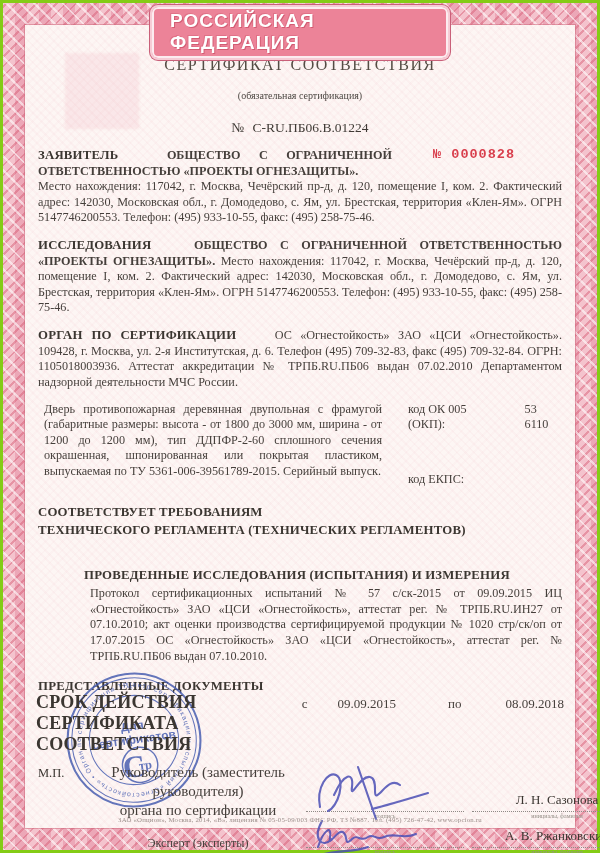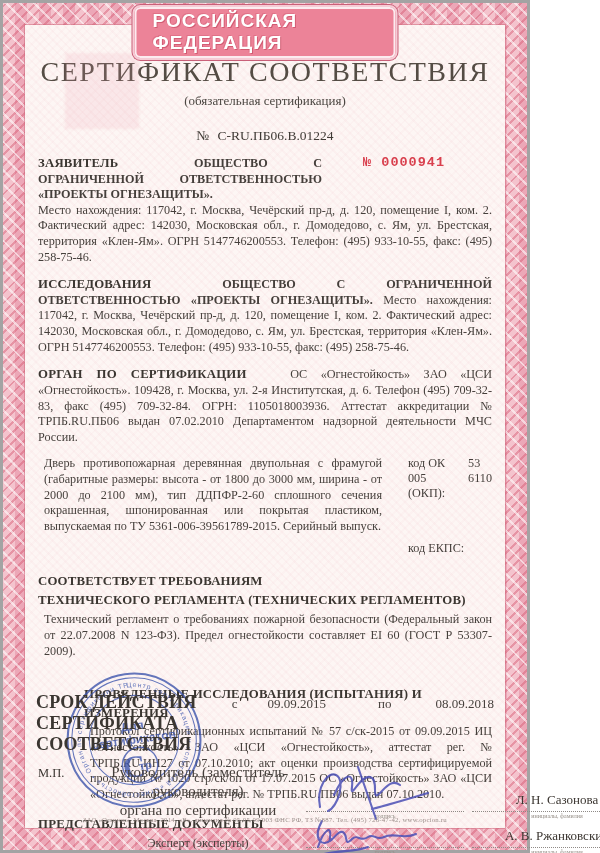--- a/index.html
+++ b/index.html
@@ -1,18 +1,18 @@
 <!DOCTYPE html>
 <html><head>
 <meta charset="utf-8">
 <style>
   html,body{margin:0;padding:0;}
   body{width:600px;height:853px;background:#ffffff;overflow:hidden;
        font-family:"Liberation Serif","DejaVu Serif",serif;}
-  .page{position:relative;width:530px;height:853px;background:#a3a3a3;}
+  .page{position:relative;width:600px;height:853px;background:#84cc16;}
   .pattern{position:absolute;inset:3px;
     background:
       repeating-linear-gradient(45deg, rgba(255,255,255,0.55) 0 2px, transparent 2px 10px),
       repeating-linear-gradient(-45deg, rgba(214,90,115,0.45) 0 2px, transparent 2px 7px),
       repeating-linear-gradient(90deg, #f4c3cd 0 12px, #eca7b7 12px 24px);
   }
   .paper{position:absolute;inset:25px;background:#fdf6f4;
     background-image:
       repeating-linear-gradient(45deg, rgba(233,160,175,0.07) 0 2px, transparent 2px 6px),
       repeating-linear-gradient(-45deg, rgba(233,160,175,0.05) 0 2px, transparent 2px 6px);
@@ -20,23 +20,23 @@
     padding:0 13px;box-sizing:border-box;color:#453f3b;}
   .banner{position:absolute;top:5px;left:50%;transform:translateX(-50%);
     background:#ec8398;border:2px solid #f6ccd5;border-radius:8px;
     box-shadow:inset 0 0 0 2px rgba(255,255,255,0.85), 0 0 0 1px #c96079;
     padding:3px 18px 4px 18px;z-index:5;}
   .banner span{font-family:"Liberation Sans","DejaVu Sans",sans-serif;font-weight:bold;
     font-size:19px;color:#ffffff;letter-spacing:1px;
     text-shadow:1px 1px 0 rgba(190,60,85,0.55), -1px -1px 0 rgba(190,60,85,0.25);}
   .watermark{position:absolute;left:40px;top:28px;width:74px;height:76px;
     background:rgba(236,160,175,0.17);filter:blur(1px);}
-  .title{margin:0;padding-top:31px;text-align:center;font-size:28px;font-weight:normal;
+  .title{margin:0;padding-top:31px;text-align:center;font-size:16px;font-weight:normal;
     letter-spacing:1.5px;color:#544c44;}
-  .subtitle{text-align:center;font-size:13px;margin-top:5px;color:#4c4742;}
+  .subtitle{text-align:center;font-size:10px;margin-top:16px;color:#4c4742;}
   .certno{text-align:center;margin-top:19px;font-size:13.5px;color:#3f3a35;}
   .certno .nosign{margin-right:8px;}
   .sec{position:relative;margin-top:11px;}
   .just{text-align:justify;margin:0;font-size:12.2px;line-height:1.28;}
   .h{font-weight:bold;font-size:12.8px;letter-spacing:0.2px;color:#3b3631;}
   .mr{margin-right:30px;}
   .org{font-weight:bold;}
   .blank-no{position:absolute;top:0;right:47px;color:#d9404e;
     font-family:"Liberation Mono","DejaVu Sans Mono",monospace;
     font-size:13.5px;font-weight:bold;letter-spacing:1px;z-index:2;}
@@ -86,21 +86,21 @@
 
     <h1 class="title">СЕРТИФИКАТ СООТВЕТСТВИЯ</h1>
     <div class="subtitle">(обязательная сертификация)</div>
     <div class="certno">
       <span class="nosign">№</span><span>C-RU.ПБ06.В.01224</span>
     </div>
 
     <section class="sec">
       <div class="blank-no">
         <span>№</span>
-        <span>0000941</span>
+        <span>0000828</span>
       </div>
       <p class="just firstline">
         <strong class="h mr">ЗАЯВИТЕЛЬ</strong>
         <strong class="org">ОБЩЕСТВО С ОГРАНИЧЕННОЙ ОТВЕТСТВЕННОСТЬЮ «ПРОЕКТЫ ОГНЕЗАЩИТЫ».</strong>
       </p>
       <p class="just">Место нахождения: 117042, г. Москва, Чечёрский пр-д, д. 120, помещение I, ком. 2. Фактический адрес: 142030, Московская обл., г. Домодедово, с. Ям, ул. Брестская, территория «Клен-Ям». ОГРН 5147746200553. Телефон: (495) 933-10-55, факс: (495) 258-75-46.</p>
     </section>
 
     <section class="sec">
       <p class="just">
@@ -112,37 +112,36 @@
 
     <section class="sec">
       <p class="just">
         <strong class="h mr">ОРГАН ПО СЕРТИФИКАЦИИ</strong>
         <span>ОС «Огнестойкость» ЗАО «ЦСИ «Огнестойкость». 109428, г. Москва, ул. 2-я Институтская, д. 6. Телефон (495) 709-32-83, факс (495) 709-32-84. ОГРН: 1105018003936. Аттестат аккредитации № ТРПБ.RU.ПБ06 выдан 07.02.2010 Департаментом надзорной деятельности МЧС России.</span>
       </p>
     </section>
 
     <section class="sec">
       <div class="prod-grid">
-        <p class="just desc">Дверь противопожарная деревянная двупольная с фрамугой (габаритные размеры: высота - от 1800 до 3000 мм, ширина - от 2000 до 2100 мм), тип ДДПФР-2-60 сплошного сечения окрашенная, шпонированная или покрытая пластиком, выпускаемая по ТУ 5361-006-39561789-2015. Серийный выпуск.</p>
+        <p class="just desc">Дверь противопожарная деревянная двупольная с фрамугой (габаритные размеры: высота - от 1800 до 3000 мм, ширина - от 1200 до 1200 мм), тип ДДПФР-2-60 сплошного сечения окрашенная, шпонированная или покрытая пластиком, выпускаемая по ТУ 5361-006-39561789-2015. Серийный выпуск.</p>
         <div class="codes">
           <div class="code-row">
             <span>код ОК 005 (ОКП):</span>
             <span class="code-val">53 6110</span>
           </div>
           <div class="code-row gap1">
             <span>код ЕКПС:</span>
           </div>
         </div>
       </div>
     </section>
 
     <section class="sec" style="margin-top:16px;">
       <p class="h-line">СООТВЕТСТВУЕТ ТРЕБОВАНИЯМ</p>
       <p class="h-line">ТЕХНИЧЕСКОГО РЕГЛАМЕНТА (ТЕХНИЧЕСКИХ РЕГЛАМЕНТОВ)</p>
-      <p class="just indent" style="margin-top:3px;">Технический регламент о требованиях пожарной безопасности (Федеральный закон от 22.07.2008 N 123-ФЗ). Предел огнестойкости составляет EI 60 (ГОСТ Р 53307-2009).</p>
     </section>
 
     <section class="sec" style="margin-top:26px;margin-left:46px;">
       <p class="h-line">ПРОВЕДЕННЫЕ ИССЛЕДОВАНИЯ (ИСПЫТАНИЯ) И ИЗМЕРЕНИЯ</p>
       <p class="just indent" style="margin-top:2px;">Протокол сертификационных испытаний № 57 с/ск-2015 от 09.09.2015 ИЦ «Огнестойкость» ЗАО «ЦСИ «Огнестойкость», аттестат рег. № ТРПБ.RU.ИН27 от 07.10.2010; акт оценки производства сертифицируемой продукции № 1020 стр/ск/оп от 17.07.2015 ОС «Огнестойкость» ЗАО «ЦСИ «Огнестойкость», аттестат рег. № ТРПБ.RU.ПБ06 выдан 07.10.2010.</p>
     </section>
 
     <section class="sec" style="margin-top:13px;">
       <p class="h-line">ПРЕДСТАВЛЕННЫЕ ДОКУМЕНТЫ</p>
     </section>

